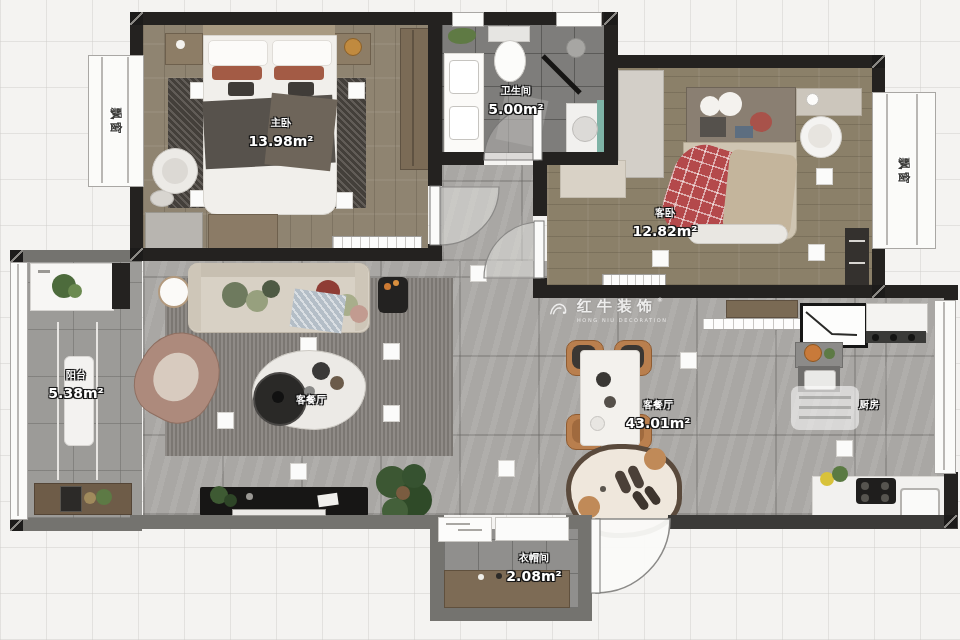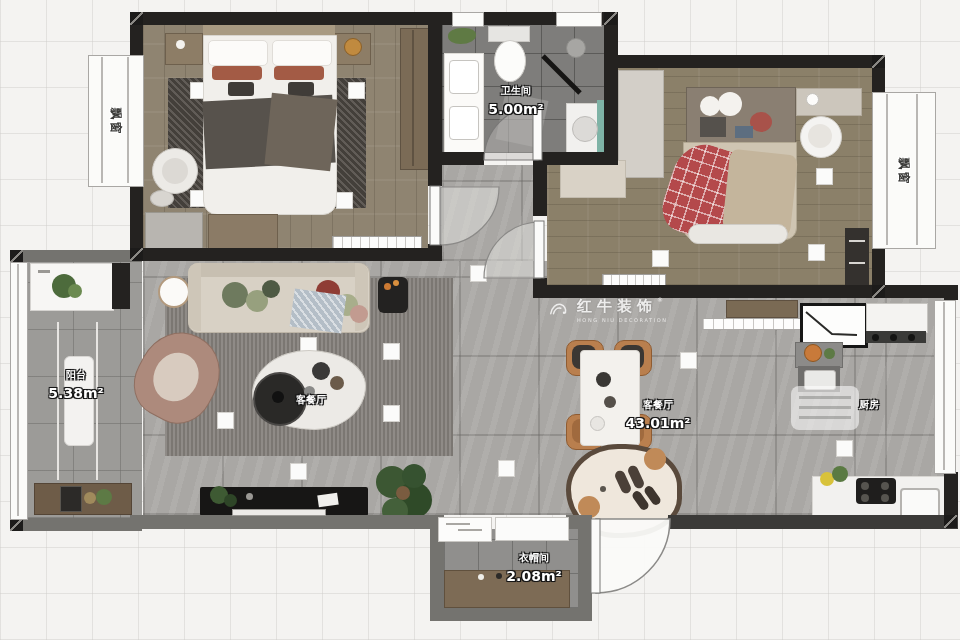--- a/index.html
+++ b/index.html
@@ -297,23 +297,31 @@
     <path d="M441,245 A58,58 0 0 0 499,187 L441,187 Z" fill="rgba(228,227,224,0.5)" stroke="#8b8a88" stroke-width="1.2"></path>
     <rect x="430" y="186" width="10" height="59" fill="#fbfbfa" stroke="#777674"></rect>
     <path d="M540,222 A56,56 0 0 0 484,278 L540,278 Z" fill="rgba(228,227,224,0.5)" stroke="#8b8a88" stroke-width="1.2"></path>
     <rect x="534" y="221" width="10" height="57" fill="#fbfbfa" stroke="#777674"></rect>
     <path d="M484,160 A54,54 0 0 1 538,106 L538,160 Z" fill="rgba(190,189,187,0.45)" stroke="#7a7978" stroke-width="1.2"></path>
     <rect x="533" y="106" width="9" height="54" fill="#fbfbfa" stroke="#777674"></rect>
     <line x1="543" y1="56" x2="580" y2="93" stroke="#161514" stroke-width="5"></line>
     <path d="M806,312 L832,334 L857,335" fill="none" stroke="#2a2a28" stroke-width="2"></path>
   </svg>
 
+  <div class="rlabel" style="left:281px;top:116px">
+    <div class="rname">主卧</div>
+    <div class="rarea">13.98m²</div>
+  </div>
   <div class="rlabel" style="left:516px;top:84px">
     <div class="rname">卫生间</div>
     <div class="rarea">5.00m²</div>
+  </div>
+  <div class="rlabel" style="left:665px;top:206px">
+    <div class="rname">客卧</div>
+    <div class="rarea">12.82m²</div>
   </div>
   <div class="rlabel" style="left:76px;top:368px">
     <div class="rname">阳台</div>
     <div class="rarea">5.38m²</div>
   </div>
   <div class="rlabel" style="left:311px;top:393px">
     <div class="rname">客餐厅</div>
   </div>
   <div class="rlabel" style="left:658px;top:398px">
     <div class="rname">客餐厅</div>

